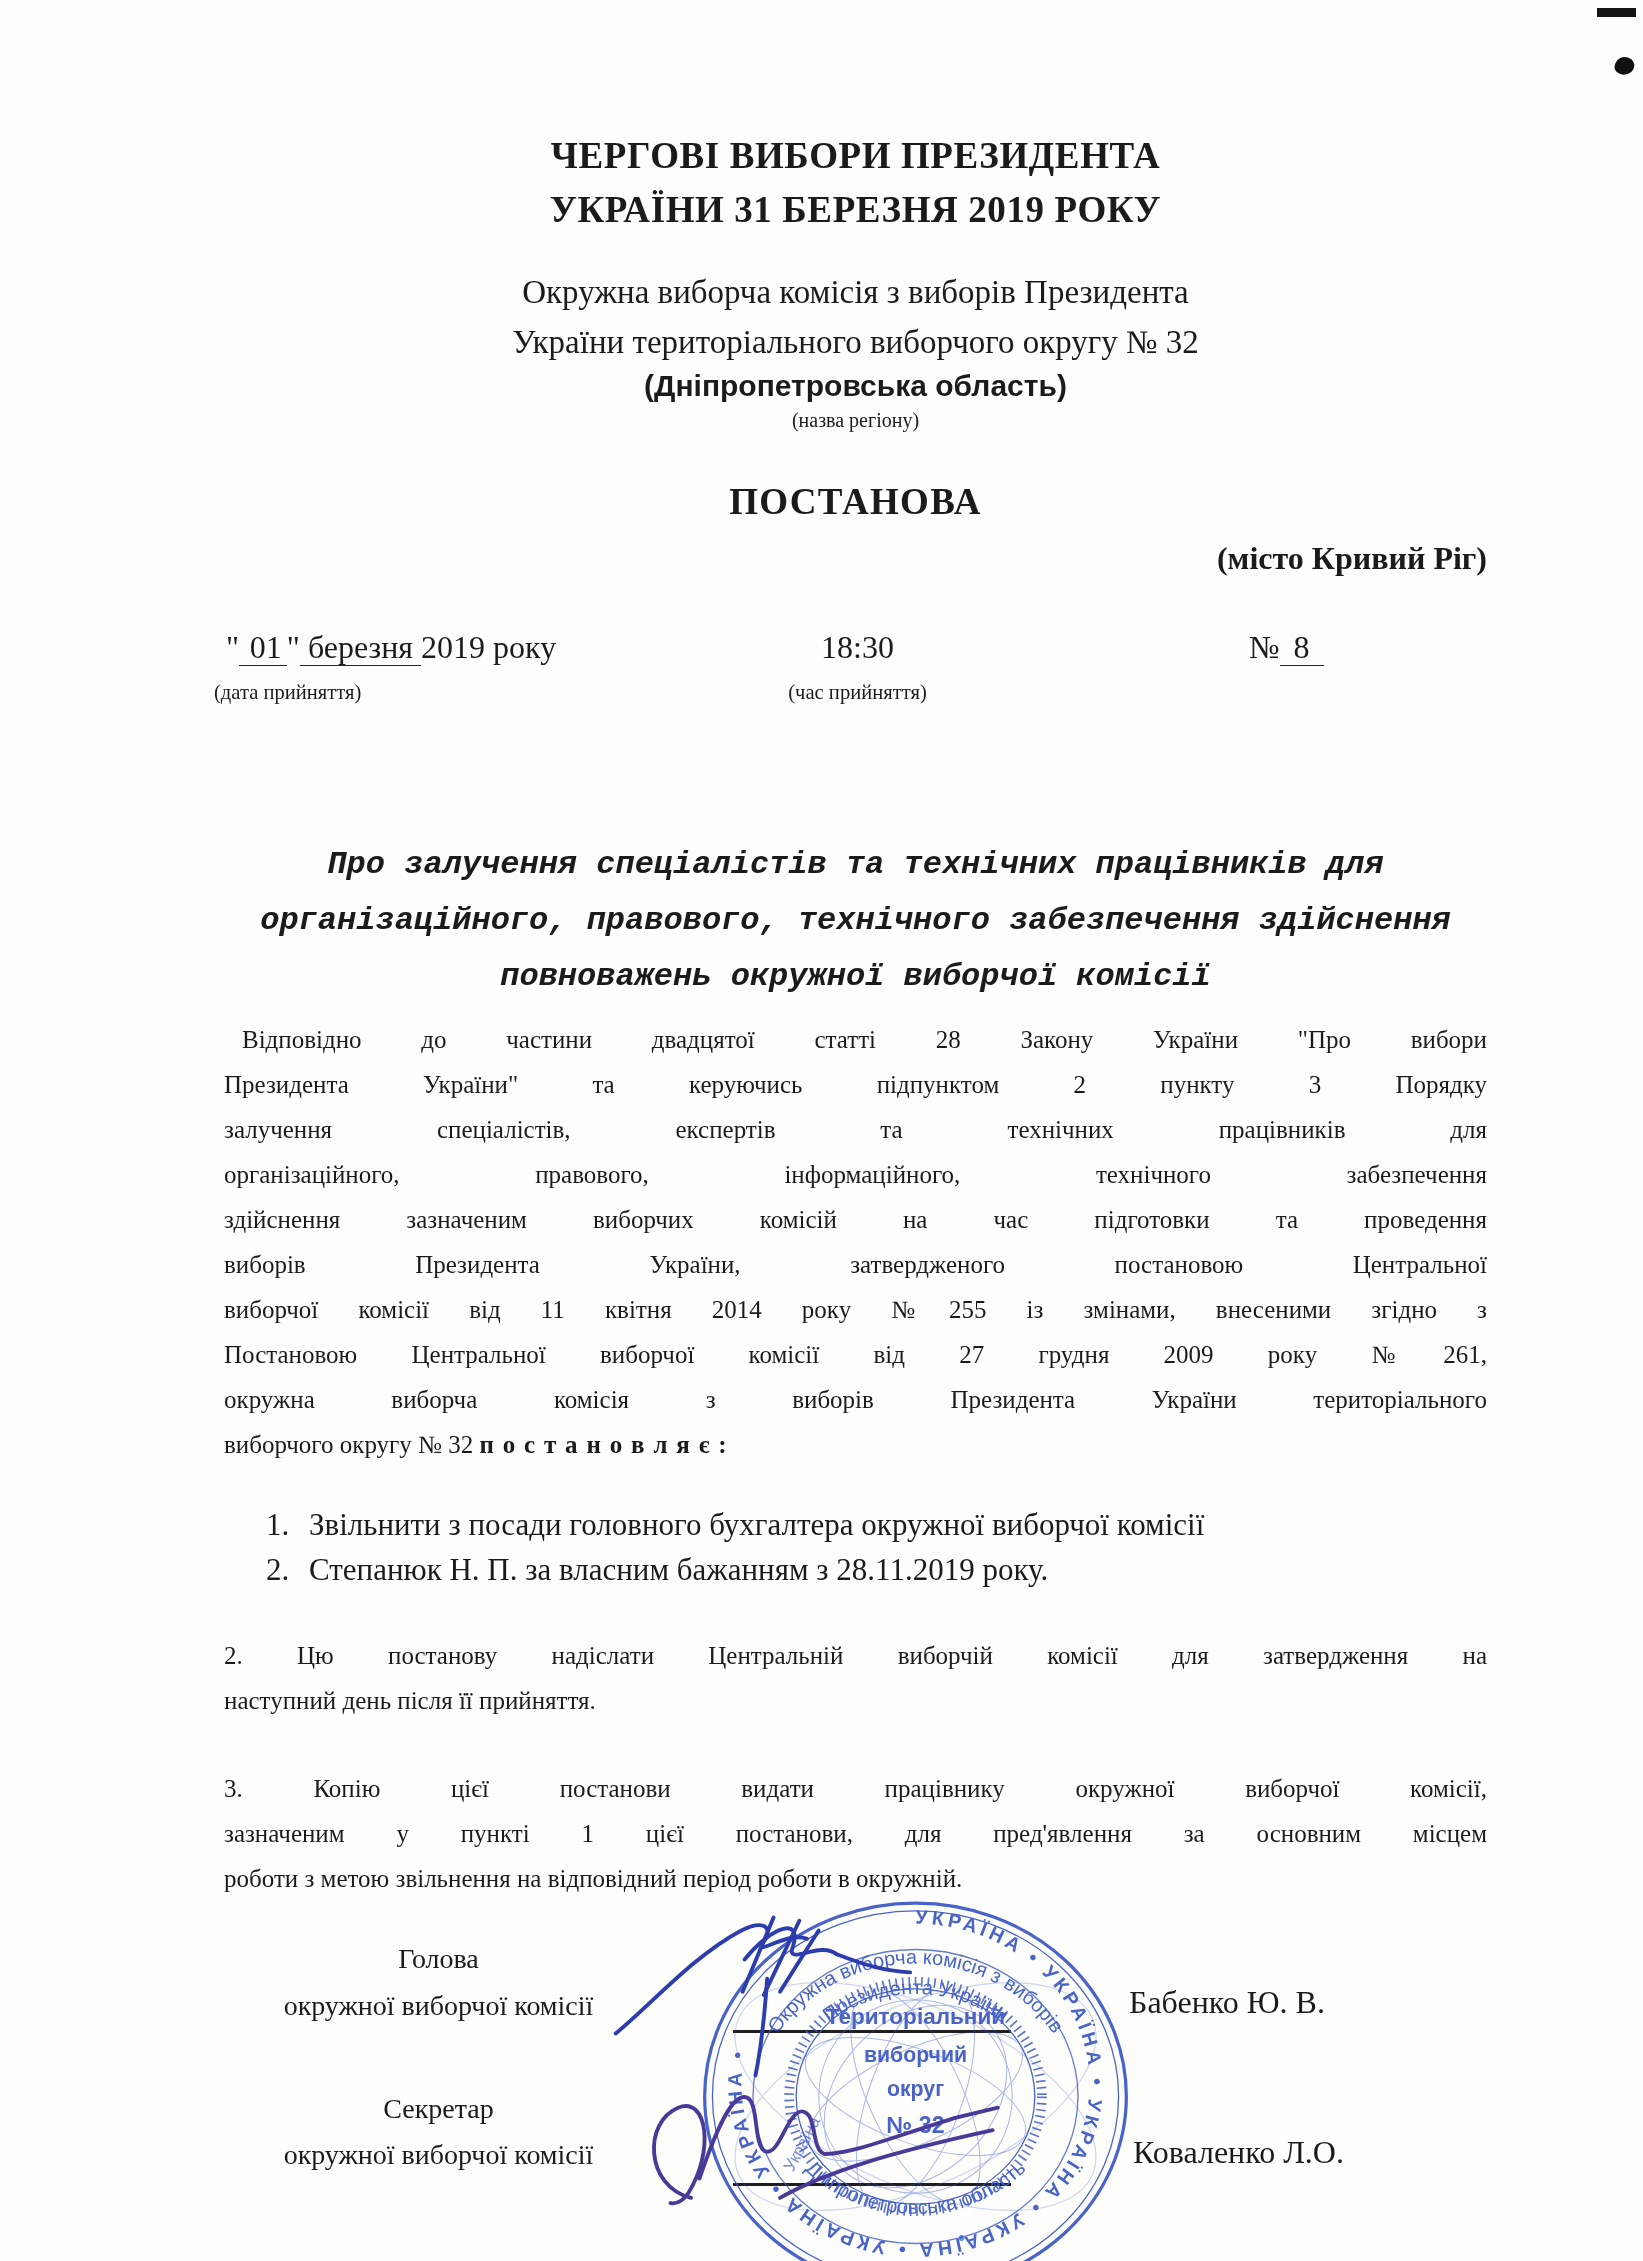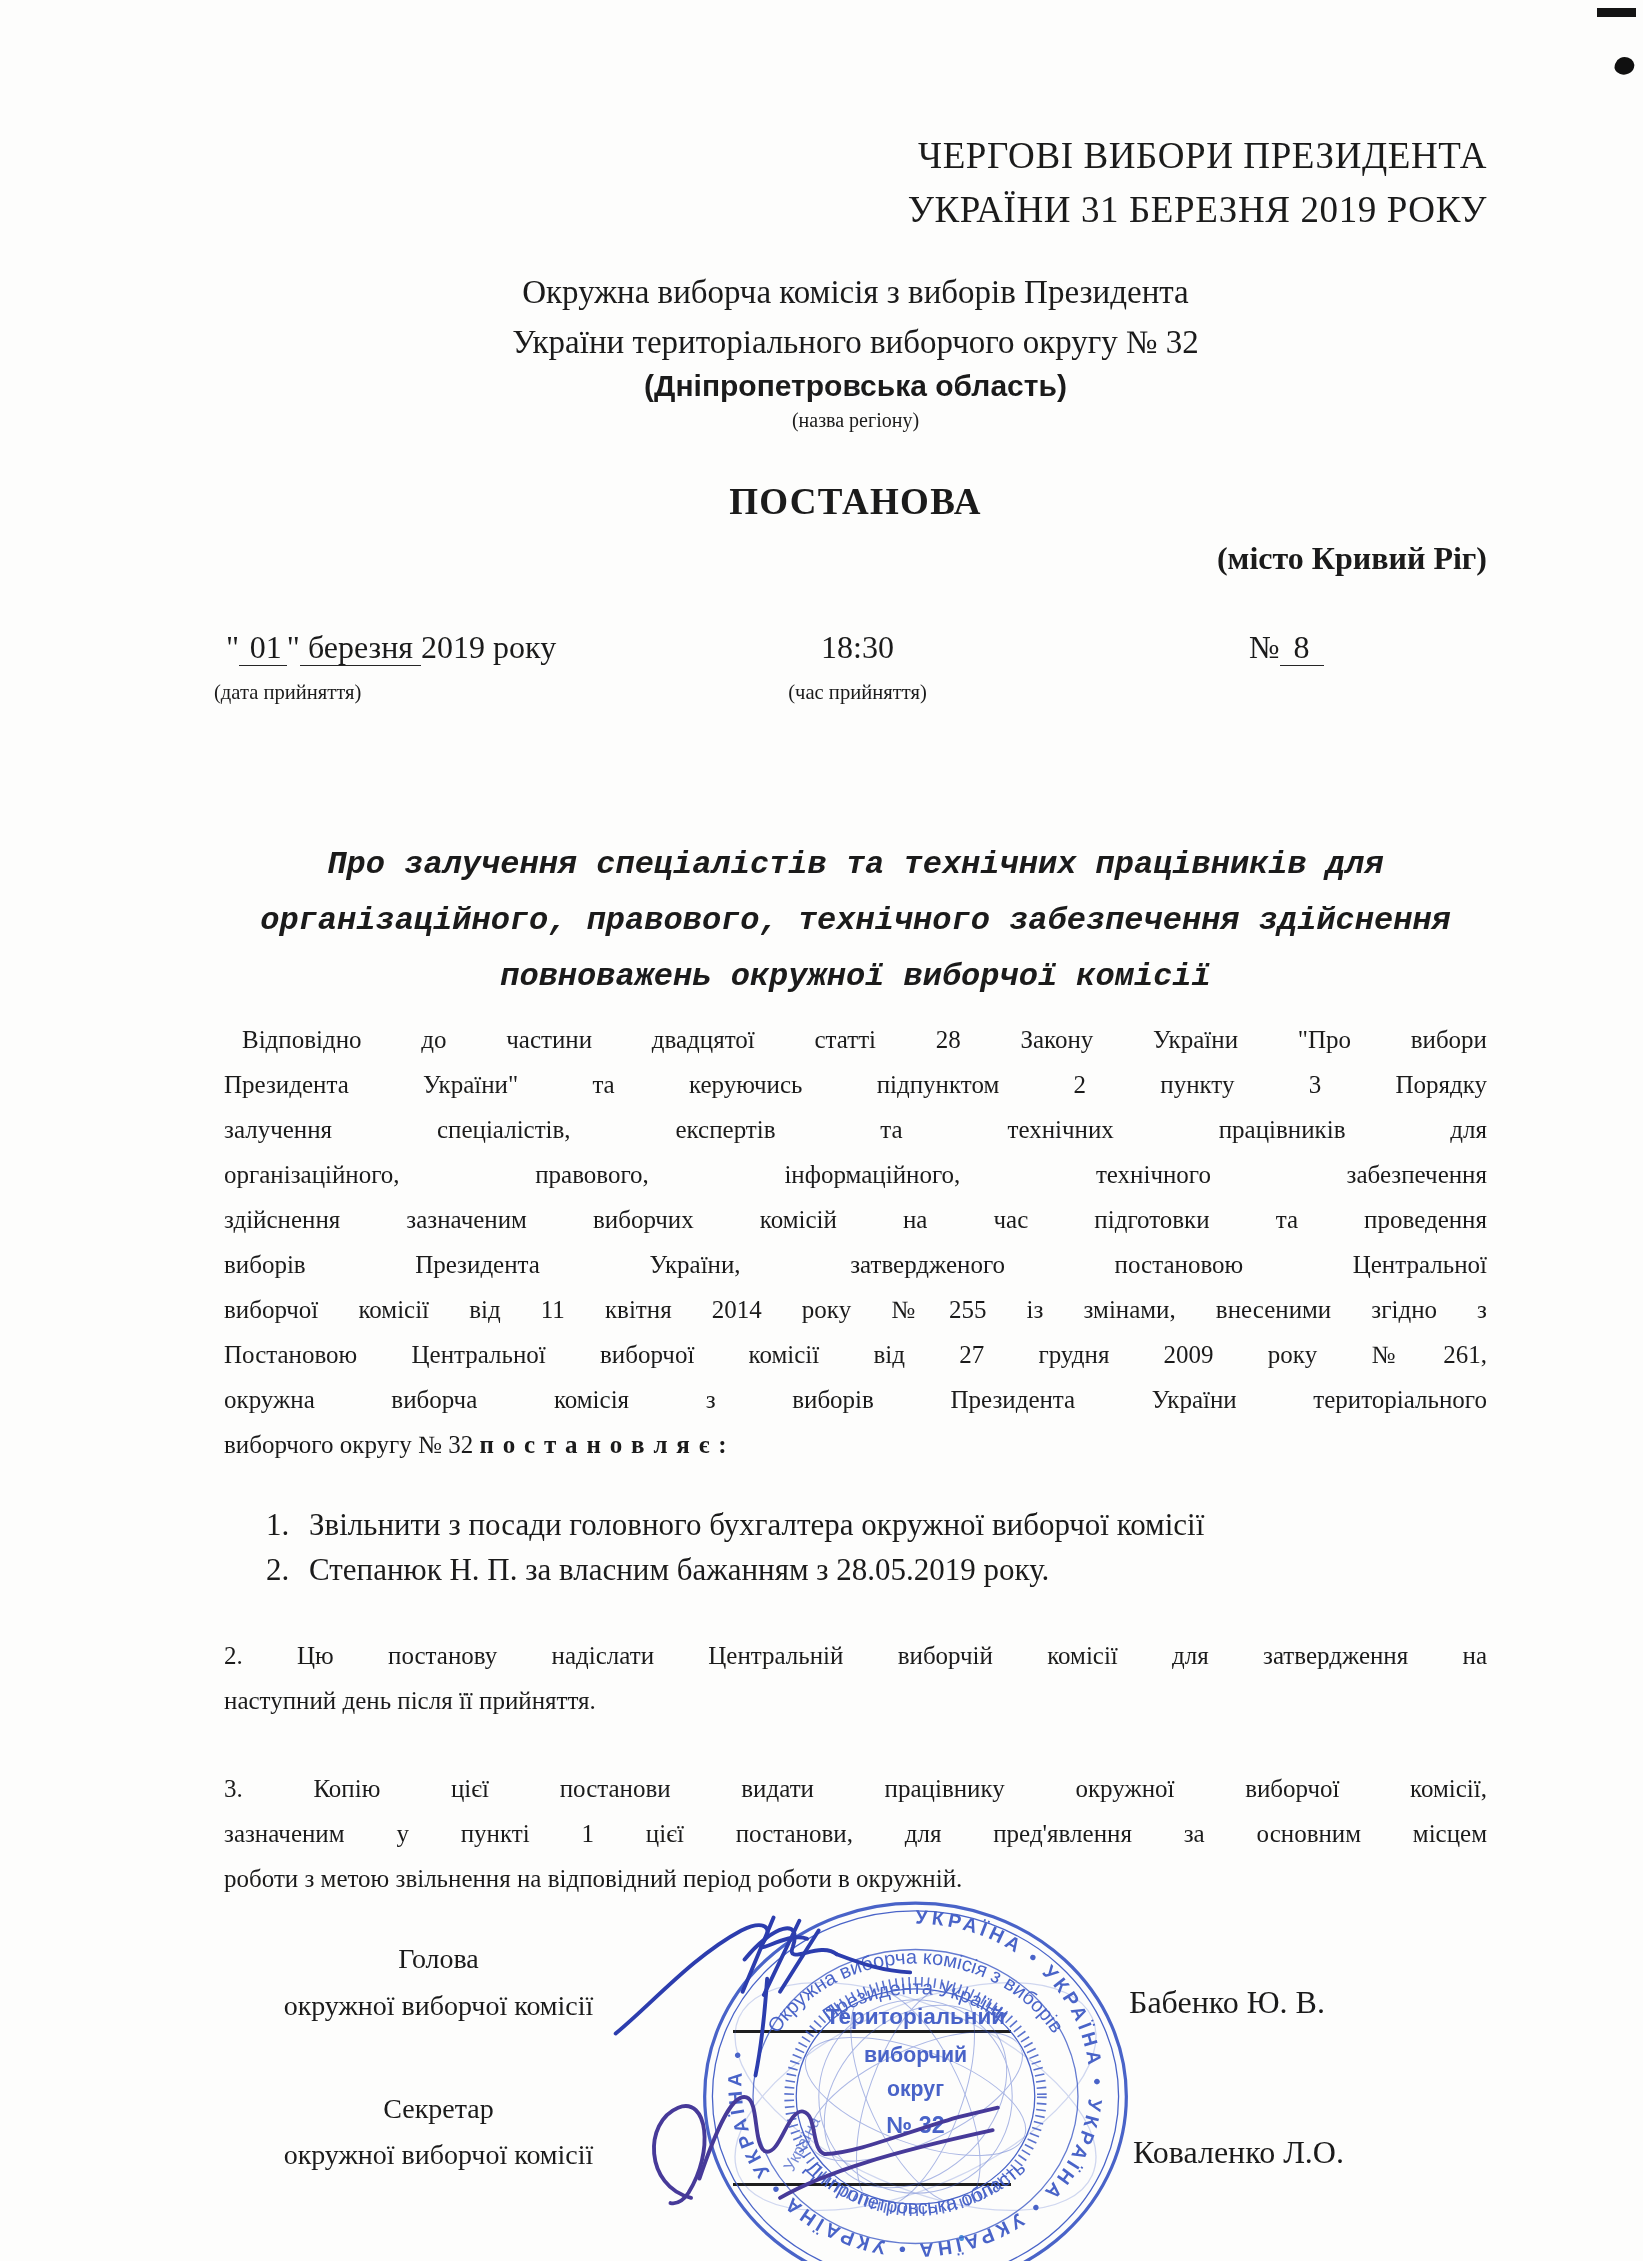--- a/index.html
+++ b/index.html
@@ -4,21 +4,21 @@
 <style>
   html,body{margin:0;padding:0;background:#9a9a9a;}
   .page{
     position:relative;width:1644px;height:2261px;background:#fdfdfc;
     font-family:"Liberation Serif","DejaVu Serif",serif;color:#1b1b1b;
     overflow:hidden;margin:0 auto;
   }
   .abs{position:absolute;}
   .ctr{text-align:center;}
   .b{font-weight:bold;}
-  .hdr{left:224px;width:1263px;font-weight:normal;font-size:37px;line-height:54px;text-align:right;letter-spacing:0.6px;}
+  .hdr{left:224px;width:1263px;font-weight:bold;font-size:37px;line-height:54px;text-align:center;letter-spacing:0.6px;}
   .comm{left:224px;width:1263px;font-size:33px;line-height:50px;text-align:center;}
   .region{left:224px;width:1263px;font-family:"Liberation Sans","DejaVu Sans",sans-serif;font-weight:bold;font-size:30px;text-align:center;}
   .regnote{left:224px;width:1263px;font-size:20px;text-align:center;}
   .doctype{left:224px;width:1263px;font-size:37px;font-weight:bold;text-align:center;letter-spacing:1.3px;}
   .city{left:224px;width:1263px;font-size:32px;font-weight:bold;text-align:right;}
   .meta{font-size:32px;white-space:nowrap;}
   .metalabel{font-size:20.6px;}
   .u{border-bottom:1.9px solid #262626;}
   .subject{left:224px;width:1263px;font-size:32px;line-height:56px;font-weight:bold;font-style:italic;text-align:center;}
   .bodyblk{left:224px;width:1263px;font-size:25px;line-height:45px;}
@@ -81,21 +81,21 @@
     <div><span>виборчого округу № 32 </span><span class="b sp">п о с т а н о в л я є :</span></div>
   </div>
 
   <div class="abs listblk" style="top:1502px;">
     <div class="listitem">
       <span class="listnum">1.</span>
       <span>Звільнити з посади головного бухгалтера окружної виборчої комісії</span>
     </div>
     <div class="listitem">
       <span class="listnum">2.</span>
-      <span>Степанюк Н. П. за власним бажанням з 28.05.2019 року.</span>
+      <span>Степанюк Н. П. за власним бажанням з 28.11.2019 року.</span>
     </div>
   </div>
 
   <div class="abs bodyblk" style="top:1633px;">
     <div class="jline">2. Цю постанову надіслати Центральній виборчій комісії для затвердження на</div>
     <div>наступний день після її прийняття.</div>
   </div>
 
   <div class="abs bodyblk" style="top:1766px;">
     <div class="jline">3. Копію цієї постанови видати працівнику окружної виборчої комісії,</div>

